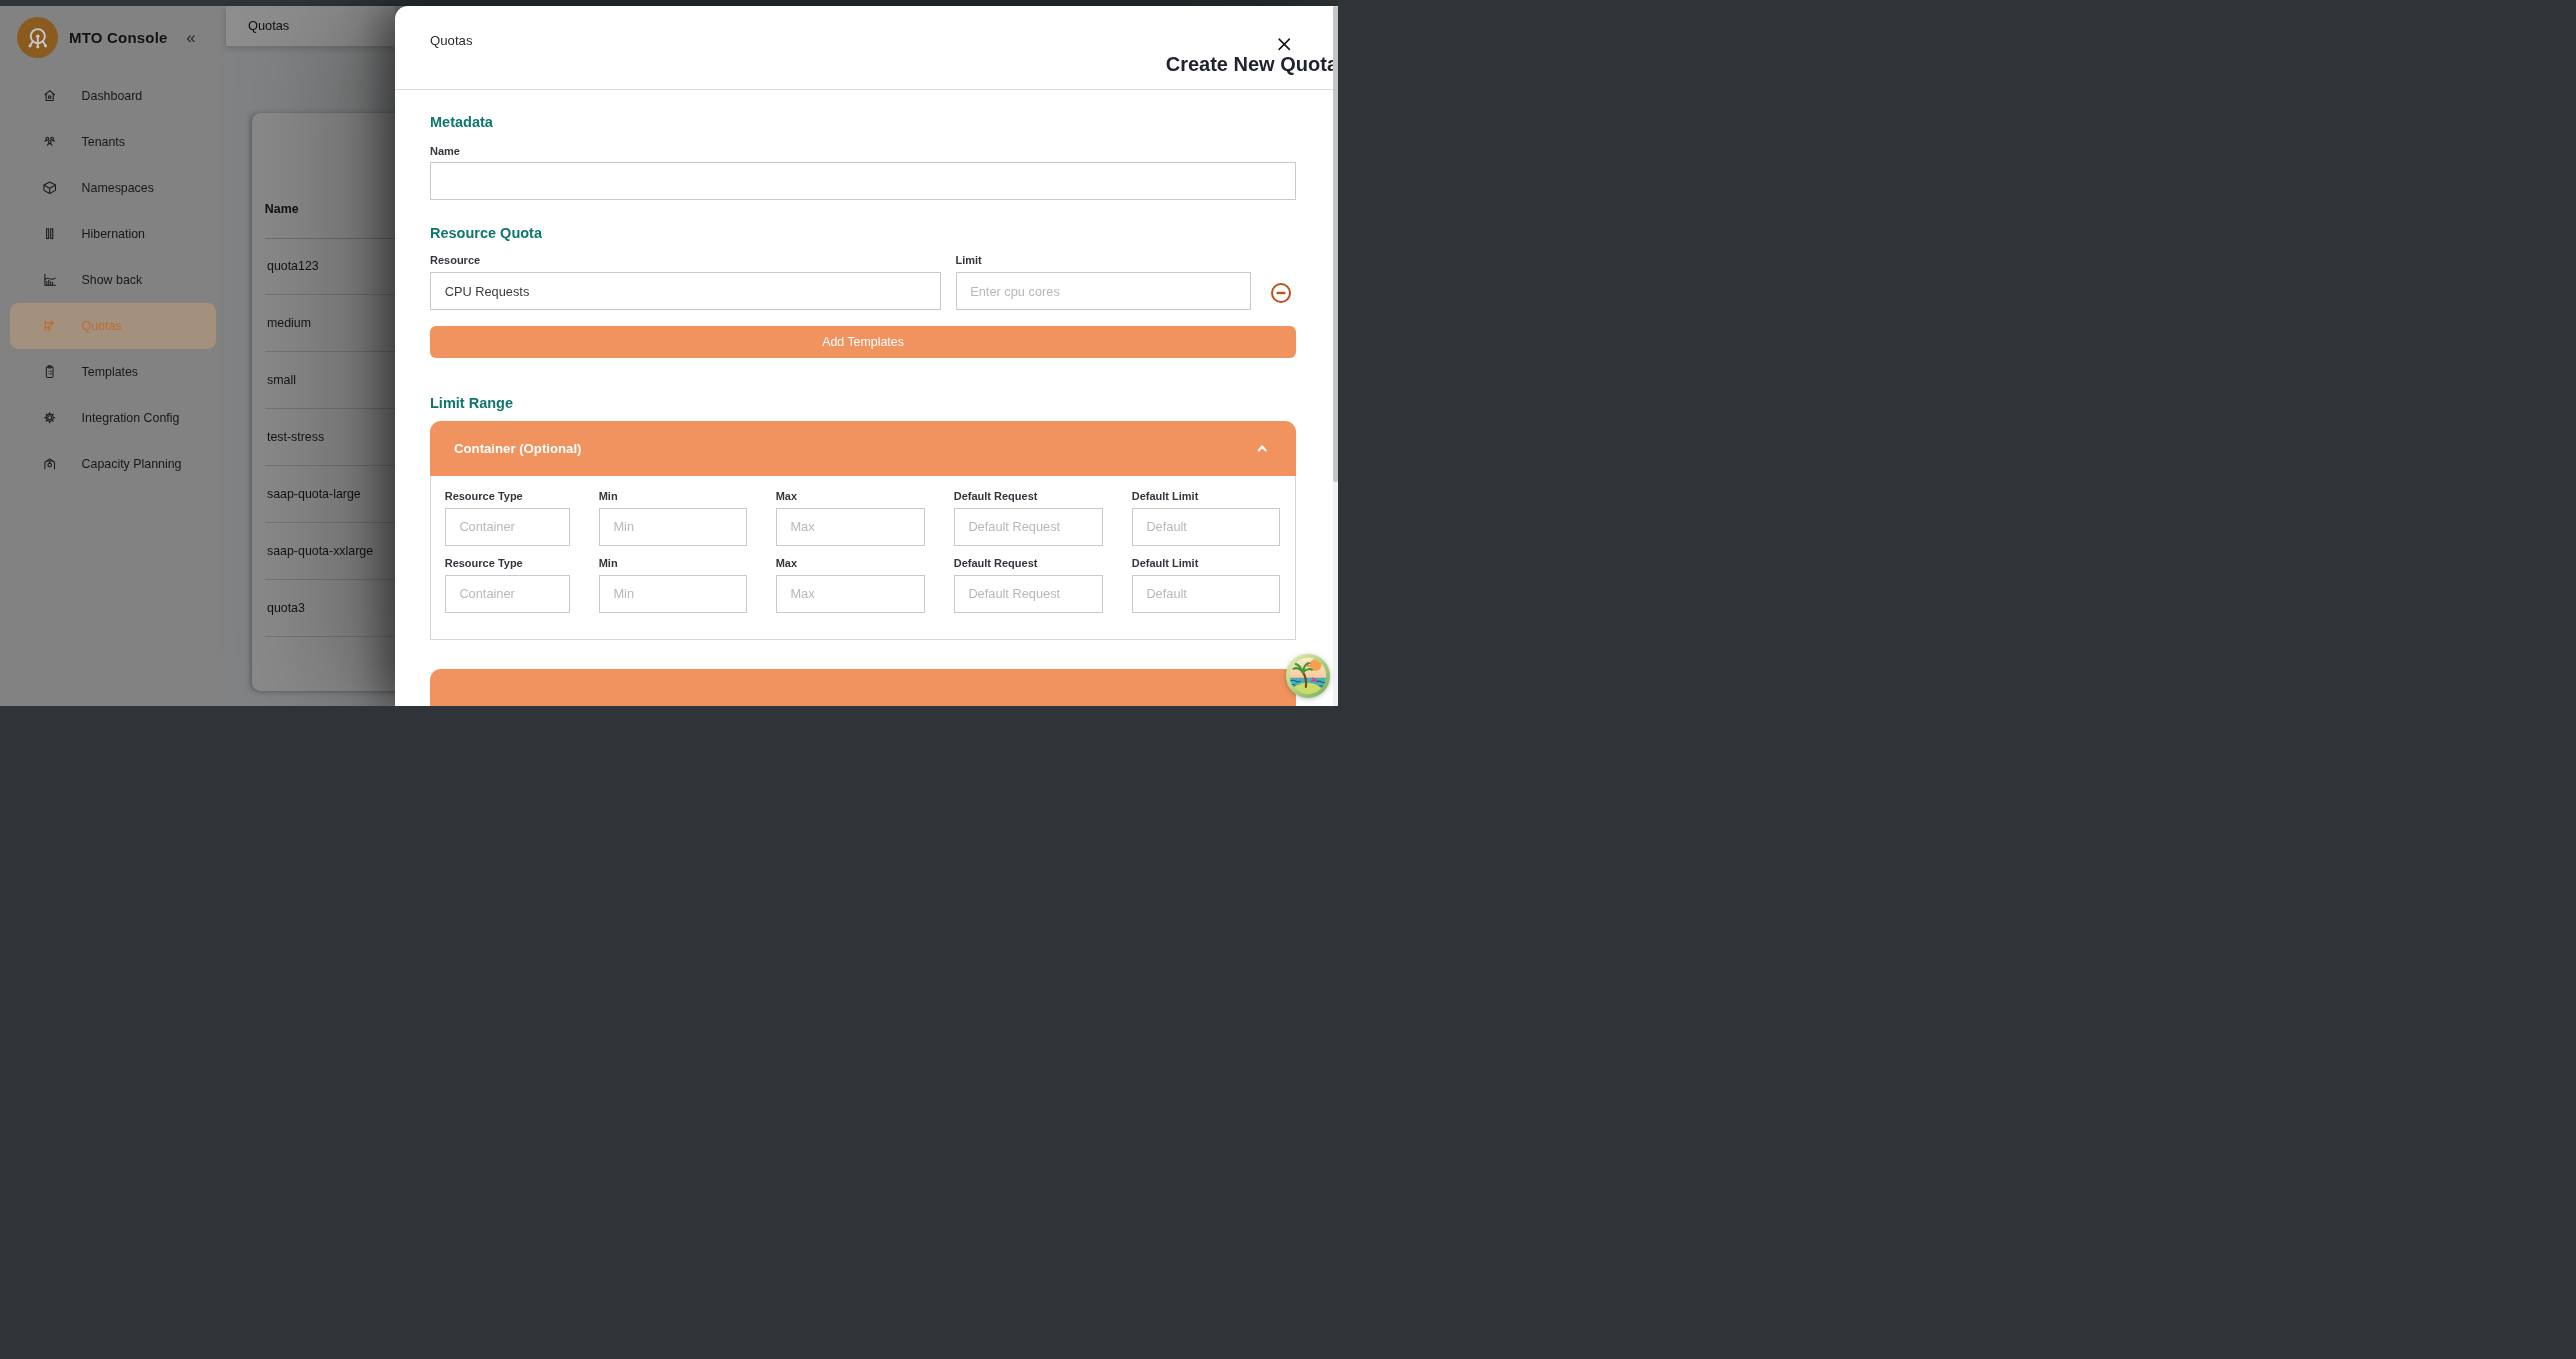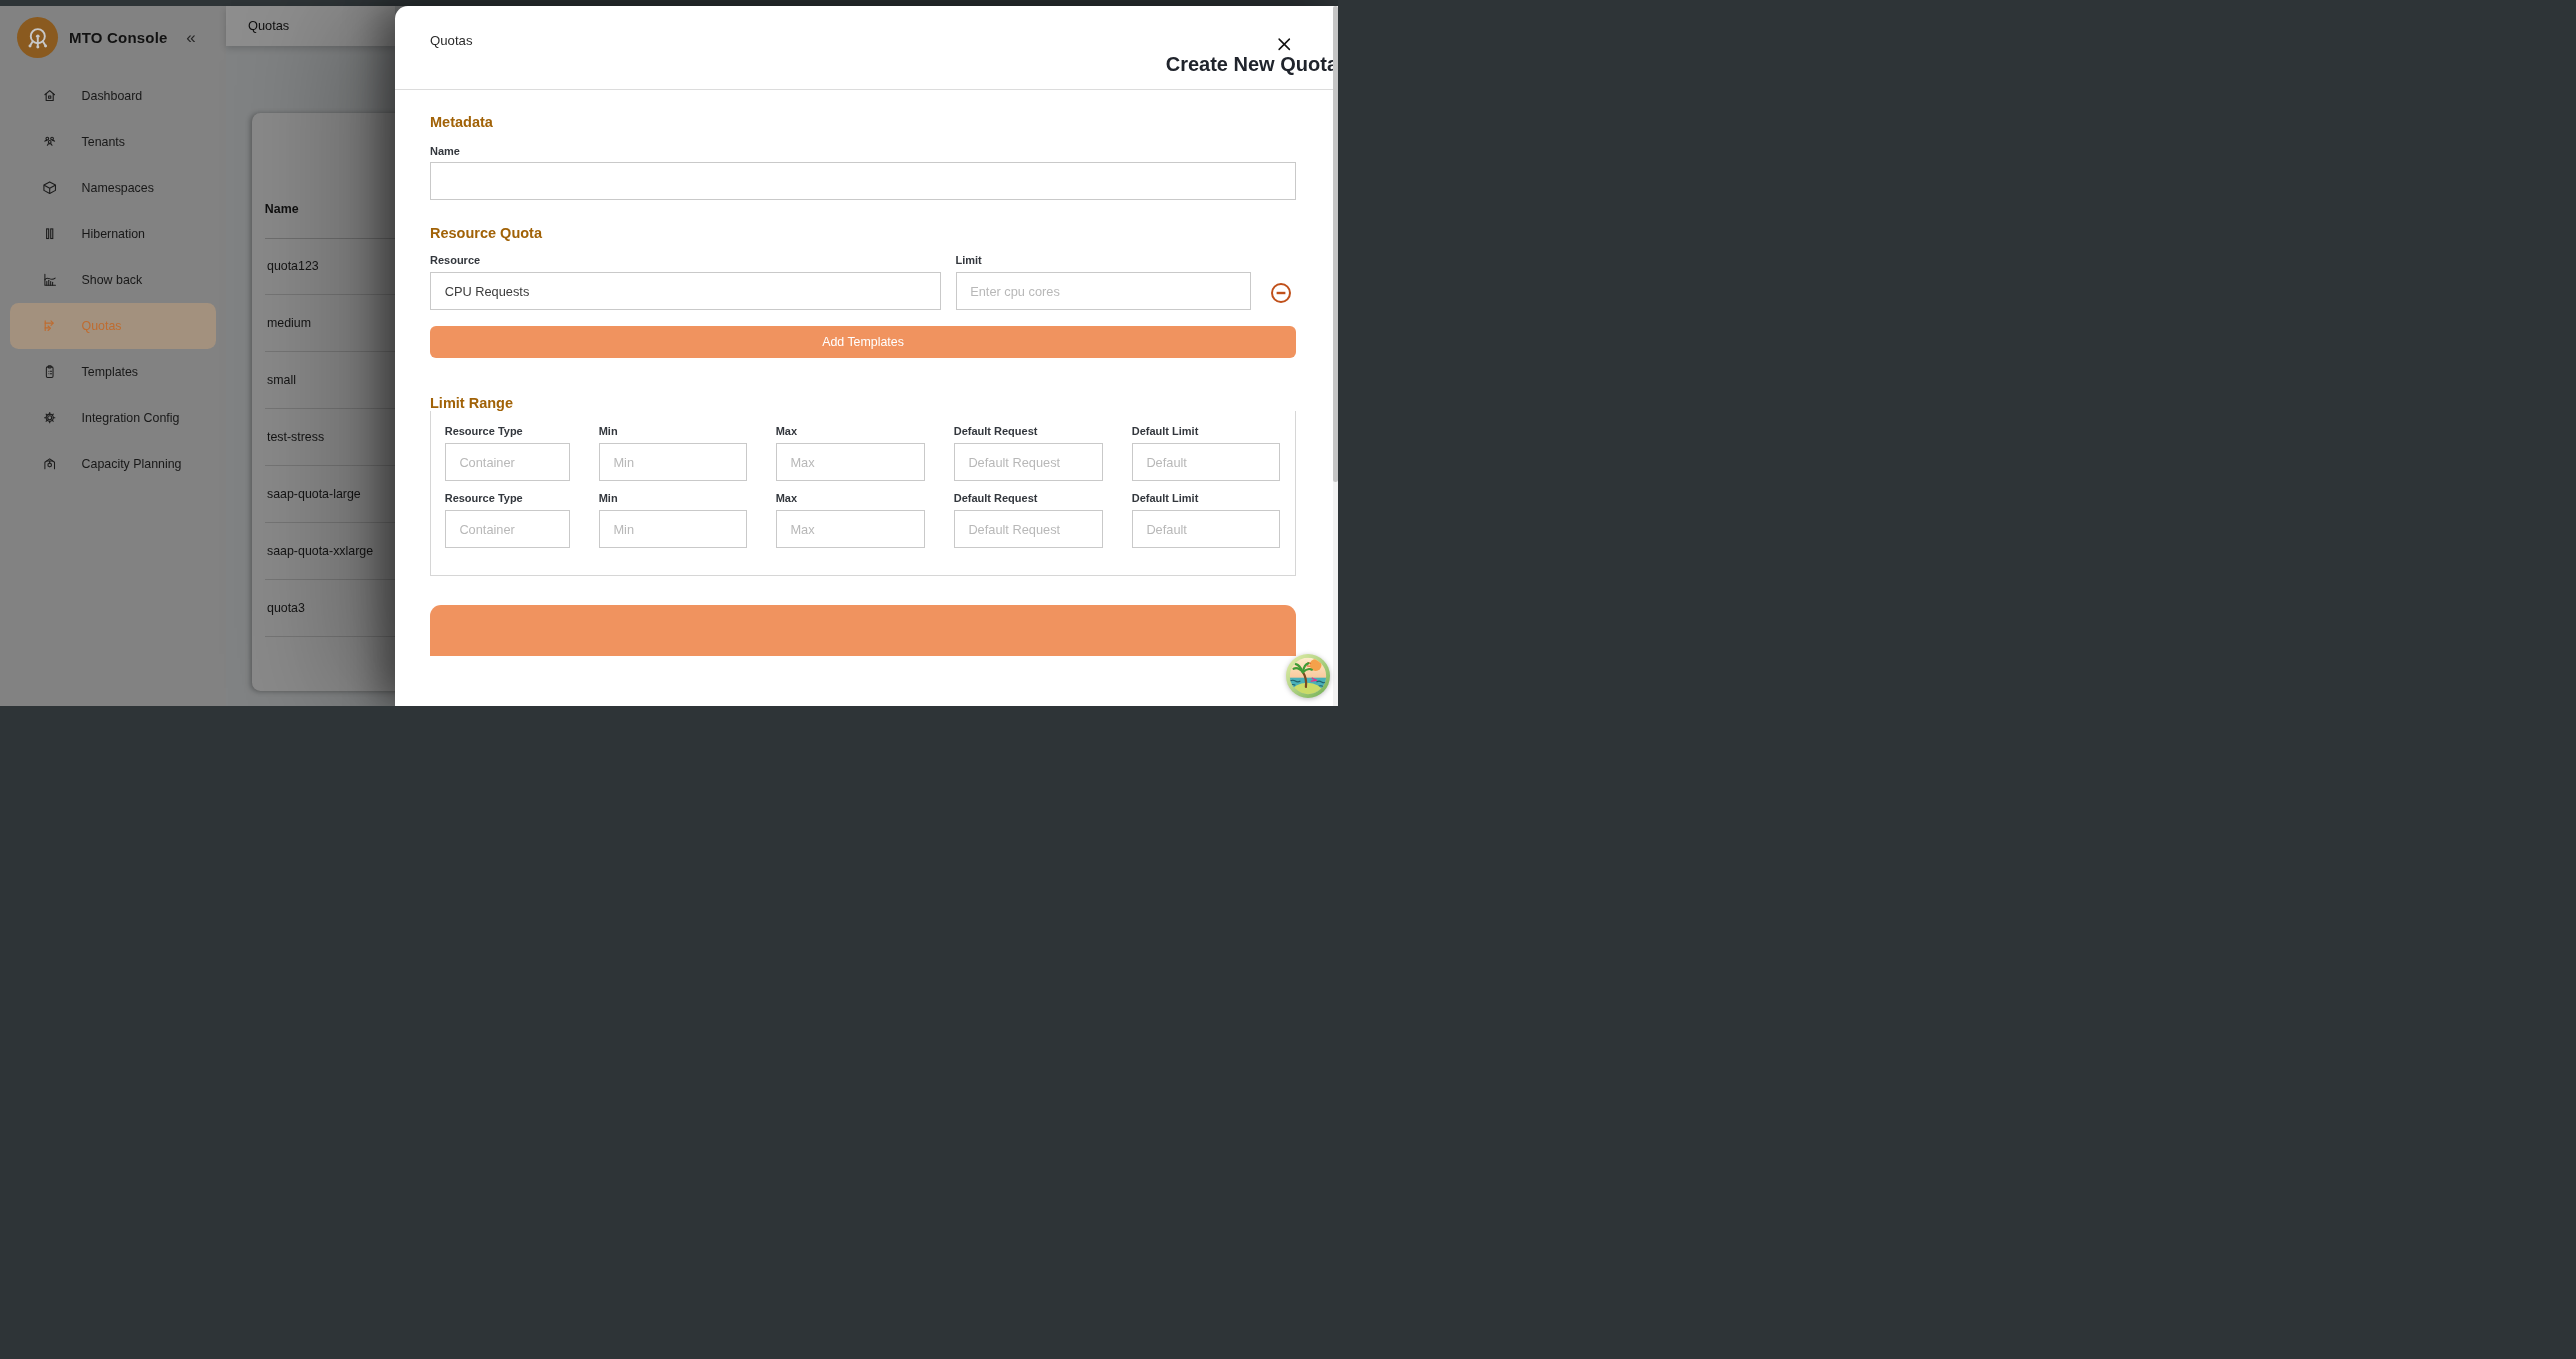--- a/index.html
+++ b/index.html
@@ -44,21 +44,21 @@
   .modal{position:absolute;left:395px;top:6px;right:0;bottom:0;background:#ffffff;
          border-top-left-radius:12.8px;overflow:hidden;
          box-shadow:-12.8px 0 38px rgba(0,0,0,.45),-60px 0 111px rgba(0,0,0,.25);}
   .m-head{position:relative;padding:26.5px 0 0 35px;}
   .m-crumb{font-size:13.2px;color:#2b2b2b;}
   .m-title{margin-top:5.1px;font-size:20px;font-weight:bold;color:#20242c;text-align:right;}
   .m-close{position:absolute;top:28px;right:44px;width:20.5px;height:20.5px;cursor:pointer;}
   .m-close svg{width:20.5px;height:20.5px;display:block;}
   .m-hr{height:0.9px;background:#dcdcdc;margin-top:13.7px;}
   .m-body{padding:0 42px 0 35px;}
-  .h2{font-size:14.5px;font-weight:bold;color:#a16207;}
+  .h2{font-size:14.5px;font-weight:bold;color:#0f766e;}
   .h2.metadata{margin-top:24px;}
   .flabel{font-size:11px;font-weight:bold;color:#33373d;}
   .inp{display:block;width:100%;height:38px;border:1.3px solid #c9c9c9;border-radius:0;
        padding:0 13.7px;font-size:12.8px;color:#3c3c3c;font-family:inherit;background:#fff;outline:none;}
   .inp::placeholder{color:#b8b8b8;opacity:1;}
   .name-label{margin-top:14.5px;}
   .name-input{margin-top:5.1px;height:38px;}
   .h2.rq{margin-top:25px;}
   .rq-row{display:flex;margin-top:13.7px;align-items:flex-start;}
   .col-resource{width:511px;flex:none;}
@@ -290,20 +290,28 @@
         <div class="rm-btn">
           <svg viewBox="0 0 24 24" fill="none" stroke="#c0501a">
             <circle cx="12" cy="12" r="9" stroke-width="2"></circle>
               <line x1="7.6" y1="12" x2="16.4" y2="12" stroke-width="2.4"></line>
           </svg>
         </div>
       </div>
       <button class="add-btn">Add Templates</button>
 
       <div class="h2 lr">Limit Range</div>
+      <div class="sec-head">
+        <span class="sec-title">Container (Optional)</span>
+        <span class="sec-chev">
+          <svg viewBox="0 0 24 24" fill="none" stroke="#ffffff" stroke-width="2.6" stroke-linecap="round" stroke-linejoin="round">
+            <polyline points="8,14.5 12,10 16,14.5"></polyline>
+          </svg>
+        </span>
+      </div>
       <div class="sec-card">
         <div class="lr-row">
           <div class="lr-col w1">
             <span class="flabel">Resource Type</span>
             <input class="inp" type="text" placeholder="Container" style="">
           </div>
           <div class="lr-col w2">
             <span class="flabel">Min</span>
             <input class="inp" type="text" placeholder="Min" style="">
           </div>

